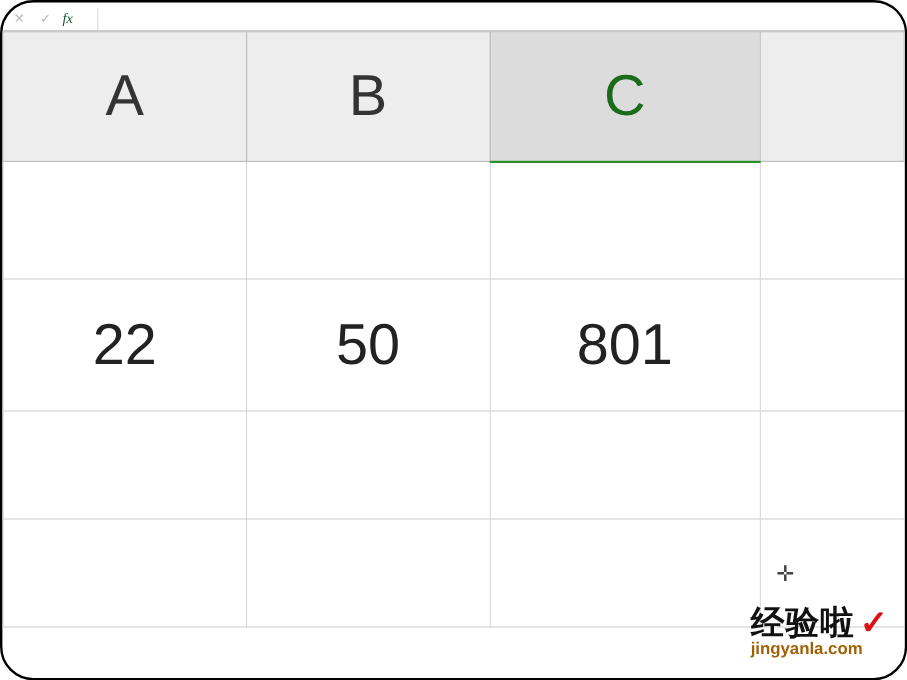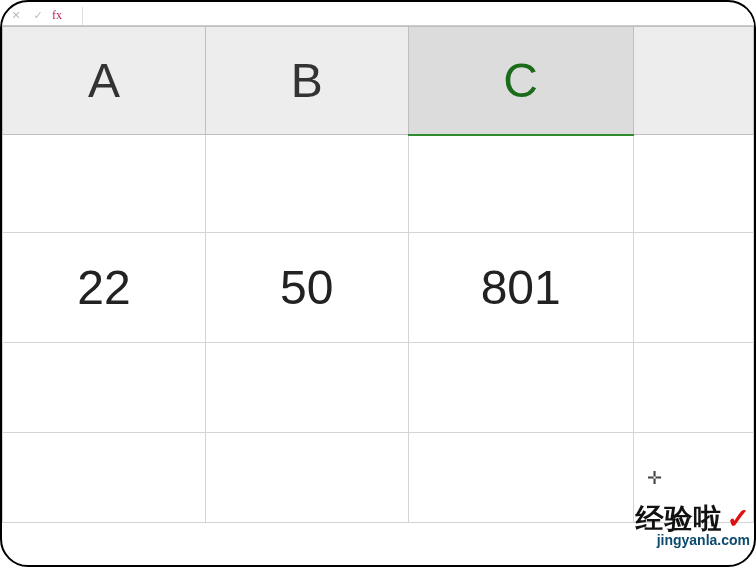--- a/index.html
+++ b/index.html
@@ -32,23 +32,24 @@
       height: 16px;
       display: flex;
       align-items: center;
       justify-content: center;
       font-size: 11px;
       color: #bbb;
       margin-right: 6px;
       cursor: default;
     }
     .fb-fx {
+      font-style: italic;
       font-family: "Times New Roman", serif;
       font-size: 12px;
-      color: #be185d;
+      color: #14532d;
       margin-right: 20px;
     }
     .fb-input {
       flex: 1;
       height: 18px;
       border: none;
       border-left: 1px solid #ddd;
       padding-left: 6px;
       font-size: 12px;
       outline: none;
@@ -100,41 +101,41 @@
     .cursor-plus {
       position: absolute;
       right: 92px;
       bottom: 76px;
       font-size: 18px;
       color: #444;
       pointer-events: none;
     }
     .watermark {
       position: absolute;
-      right: 4px;
+      right: 14px;
       bottom: 18px;
-      text-align: right;
+      text-align: left;
       line-height: 1;
     }
     .wm-top {
       font-size: 28px;
       font-weight: 900;
       color: #111;
       letter-spacing: 1px;
     }
     .wm-check {
       color: #d11;
       font-size: 28px;
       font-weight: 900;
       margin-left: 4px;
     }
     .wm-sub {
       font-size: 14px;
       font-weight: 700;
-      color: #0c4a6e;
+      color: #a16207;
     }
     col.colA { width: 27%; }
     col.colB { width: 27%; }
     col.colC { width: 30%; }
     col.colD { width: 16%; }
   </style>
 </head>
 <body>
 
 <div class="outer-frame">

